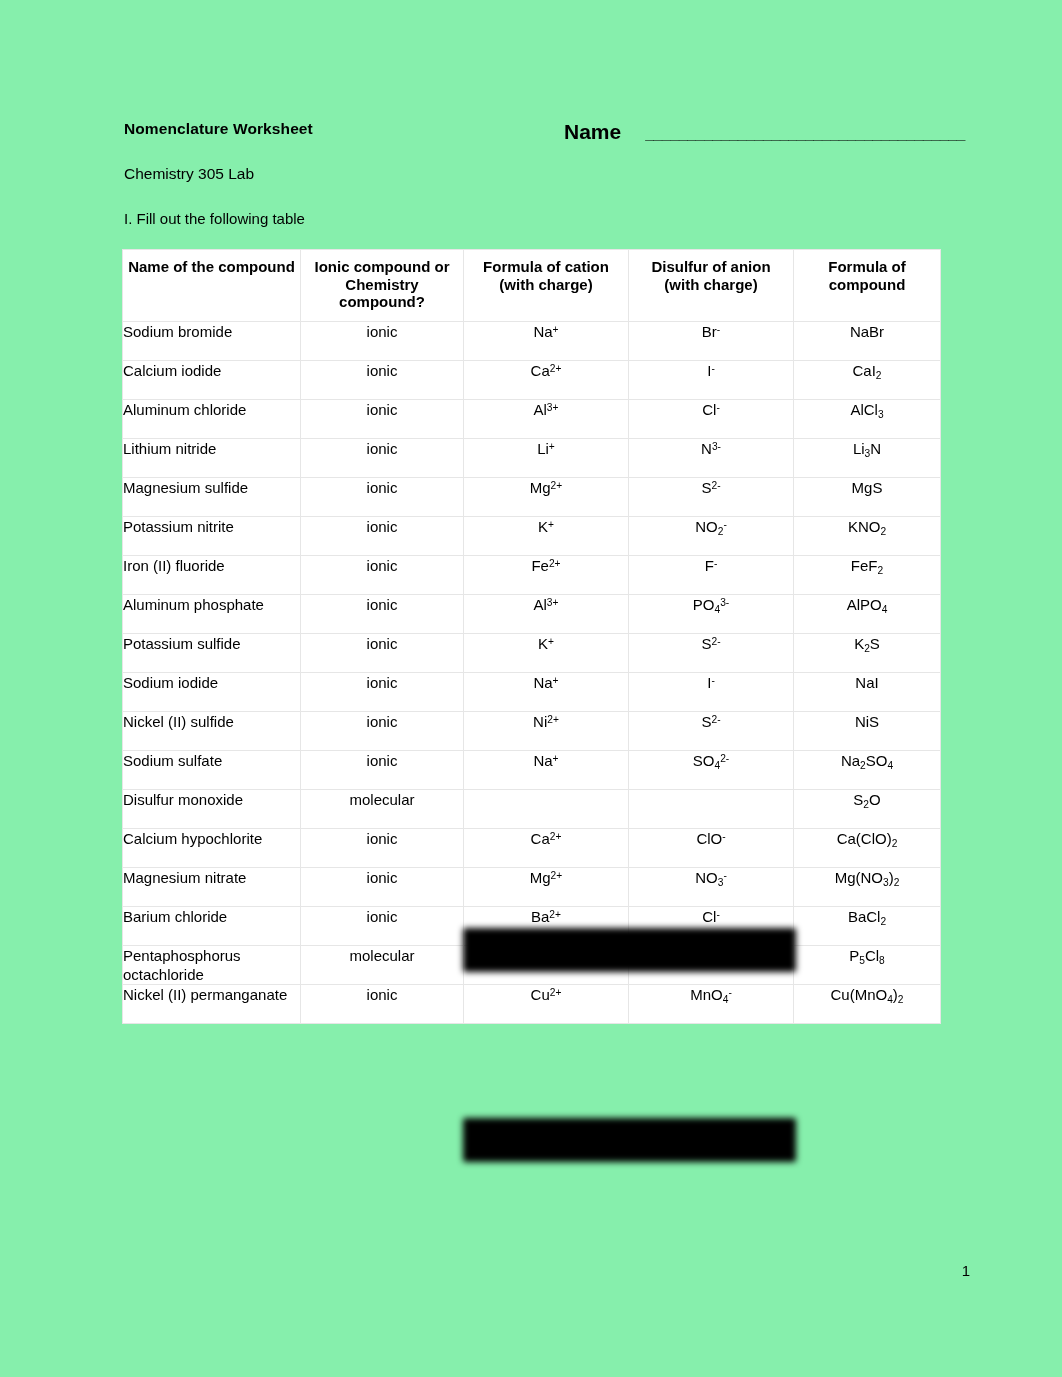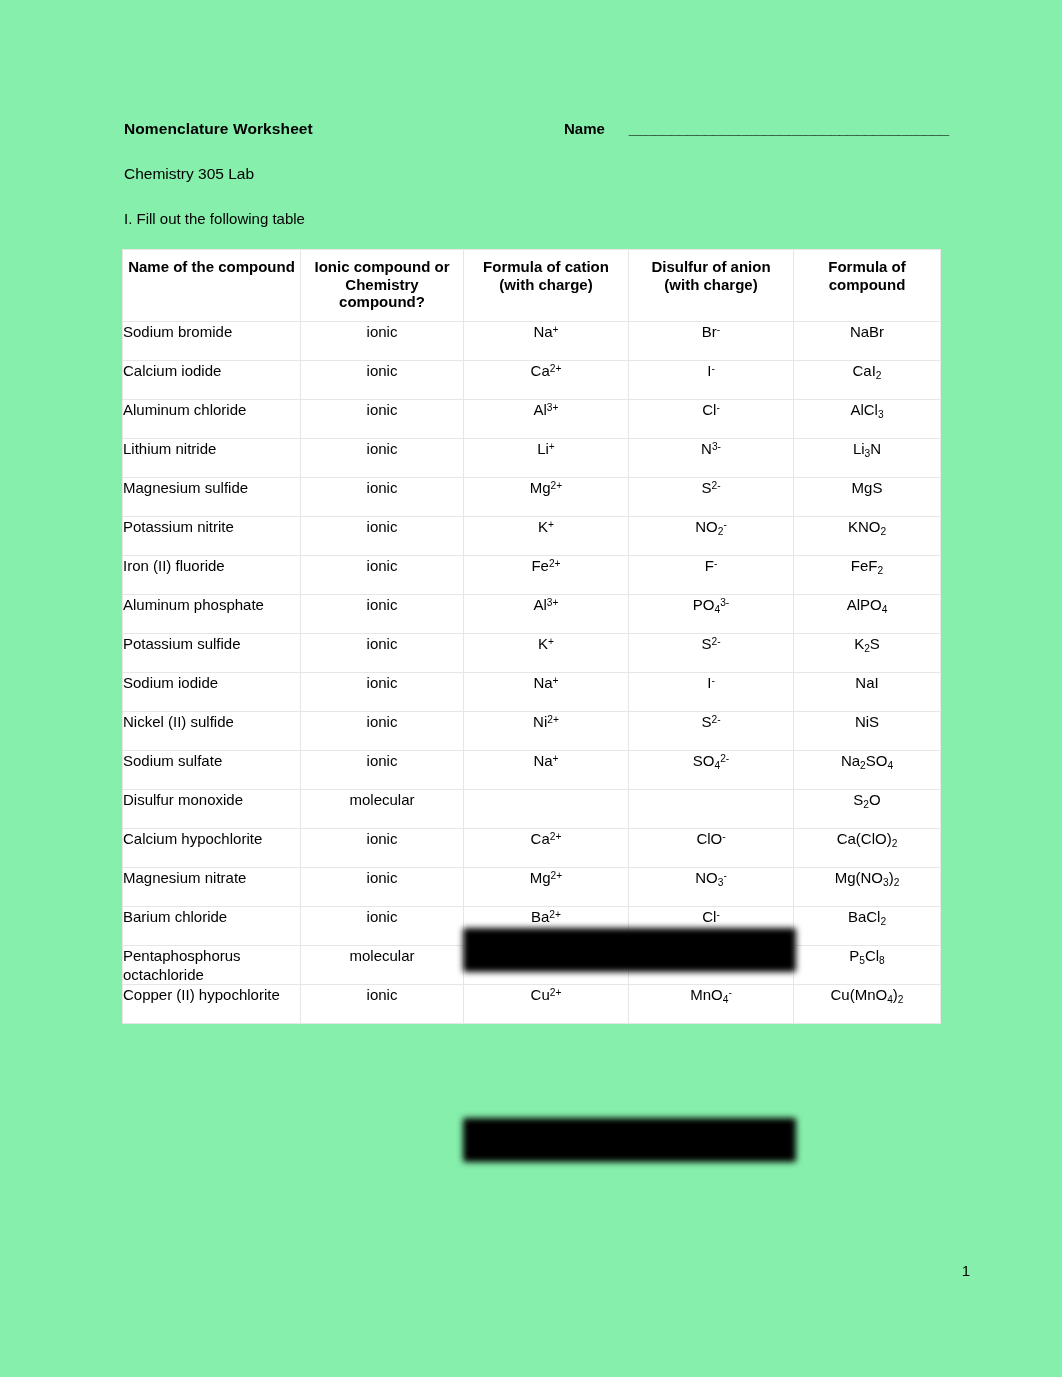--- a/index.html
+++ b/index.html
@@ -41,21 +41,21 @@
   }
   .name-group {
     position: absolute;
     left: 440px;
     top: 0;
     display: flex;
     align-items: baseline;
     white-space: nowrap;
   }
   .name-label {
-    font-size: 15px;
+    font-size: 21px;
     font-weight: bold;
   }
   .name-rule {
     font-size: 15.5px;
     font-weight: bold;
     letter-spacing: -0.2px;
     padding-left: 24px;
   }
 
   .course-line {
@@ -296,21 +296,21 @@
             <td class="c-red">BaCl<sub>2</sub></td>
           </tr>
           <tr class="tall">
             <td class="c-name">Pentaphosphorus octachloride</td>
             <td class="c-red">molecular</td>
             <td class="c-red"></td>
             <td class="c-red"></td>
             <td class="c-red">P<sub>5</sub>Cl<sub>8</sub></td>
           </tr>
           <tr class="tall">
-            <td class="c-name">Copper (II) hypochlorite</td>
+            <td class="c-name">Nickel (II) permanganate</td>
             <td class="c-red">ionic</td>
             <td class="c-red">Cu<sup>2+</sup></td>
             <td class="c-red">MnO<sub>4</sub><sup>-</sup></td>
             <td class="c-red">Cu(MnO<sub>4</sub>)<sub>2</sub></td>
           </tr>
         </tbody>
     </table>
   </div>
 
   <div class="redaction" id="redaction-0"></div>

